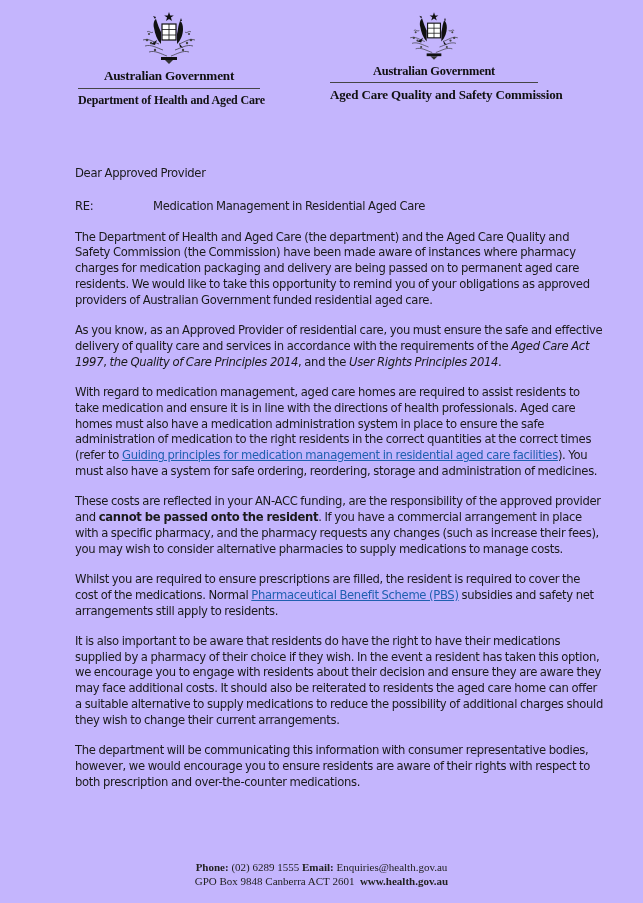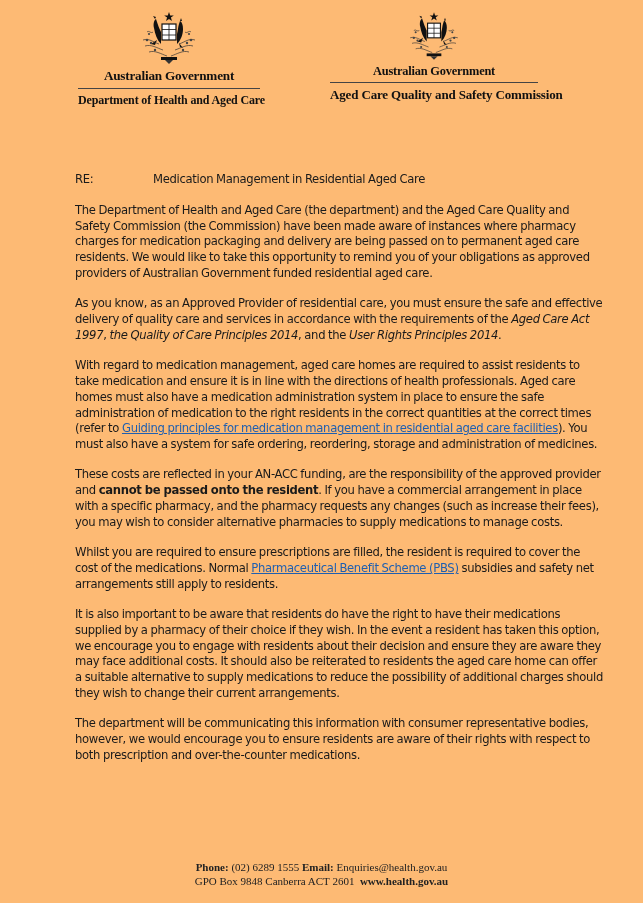--- a/index.html
+++ b/index.html
@@ -13,21 +13,21 @@
       position: relative;
       overflow: hidden;
       font-family: "DejaVu Sans", sans-serif;
       color: #1a1a1a;
     }
     .page {
       position: absolute;
       left: 0; top: 0;
       width: 643px;
       height: 903px;
-      background: #fdba74;
+      background: #c4b5fd;
     }
     
     .logo-block {
       position: absolute;
       text-align: center;
       font-family: "Liberation Serif", "DejaVu Serif", serif;
       color: #111;
     }
     .logo-left { left: 78px; top: 10px; width: 182px; }
     .logo-right { left: 330px; top: 10px; width: 208px; }
@@ -174,20 +174,21 @@
           <circle cx="56" cy="24" r="1.1"></circle>
       </g>
       <rect x="28" y="47" width="16" height="3" fill="#111"></rect>
       <path d="M32,50 L36,54 L40,50 Z" fill="#333"></path>
     </svg>
     <div class="gov-name">Australian Government</div>
     <div class="agency-name">Aged Care Quality and Safety Commission</div>
   </div>
 
   <div class="content">
+    <div class="salutation">Dear Approved Provider</div>
 
     <div class="re-line">
       <span class="re-label">RE:</span>
       <span class="re-subject">Medication Management in Residential Aged Care</span>
     </div>
 
     <p class="para">The Department of Health and Aged Care (the department) and the Aged Care Quality and Safety Commission (the Commission) have been made aware of instances where pharmacy charges for medication packaging and delivery are being passed on to permanent aged care residents. We would like to take this opportunity to remind you of your obligations as approved providers of Australian Government funded residential aged care.</p>
 
     <p class="para"><span>As you know, as an Approved Provider of residential care, you must ensure the safe and effective delivery of quality care and services in accordance with the requirements of the </span><em>Aged Care Act 1997</em><span>, </span><em>the Quality of Care Principles 2014</em><span>, and the </span><em>User Rights Principles 2014</em><span>.</span></p>
 

